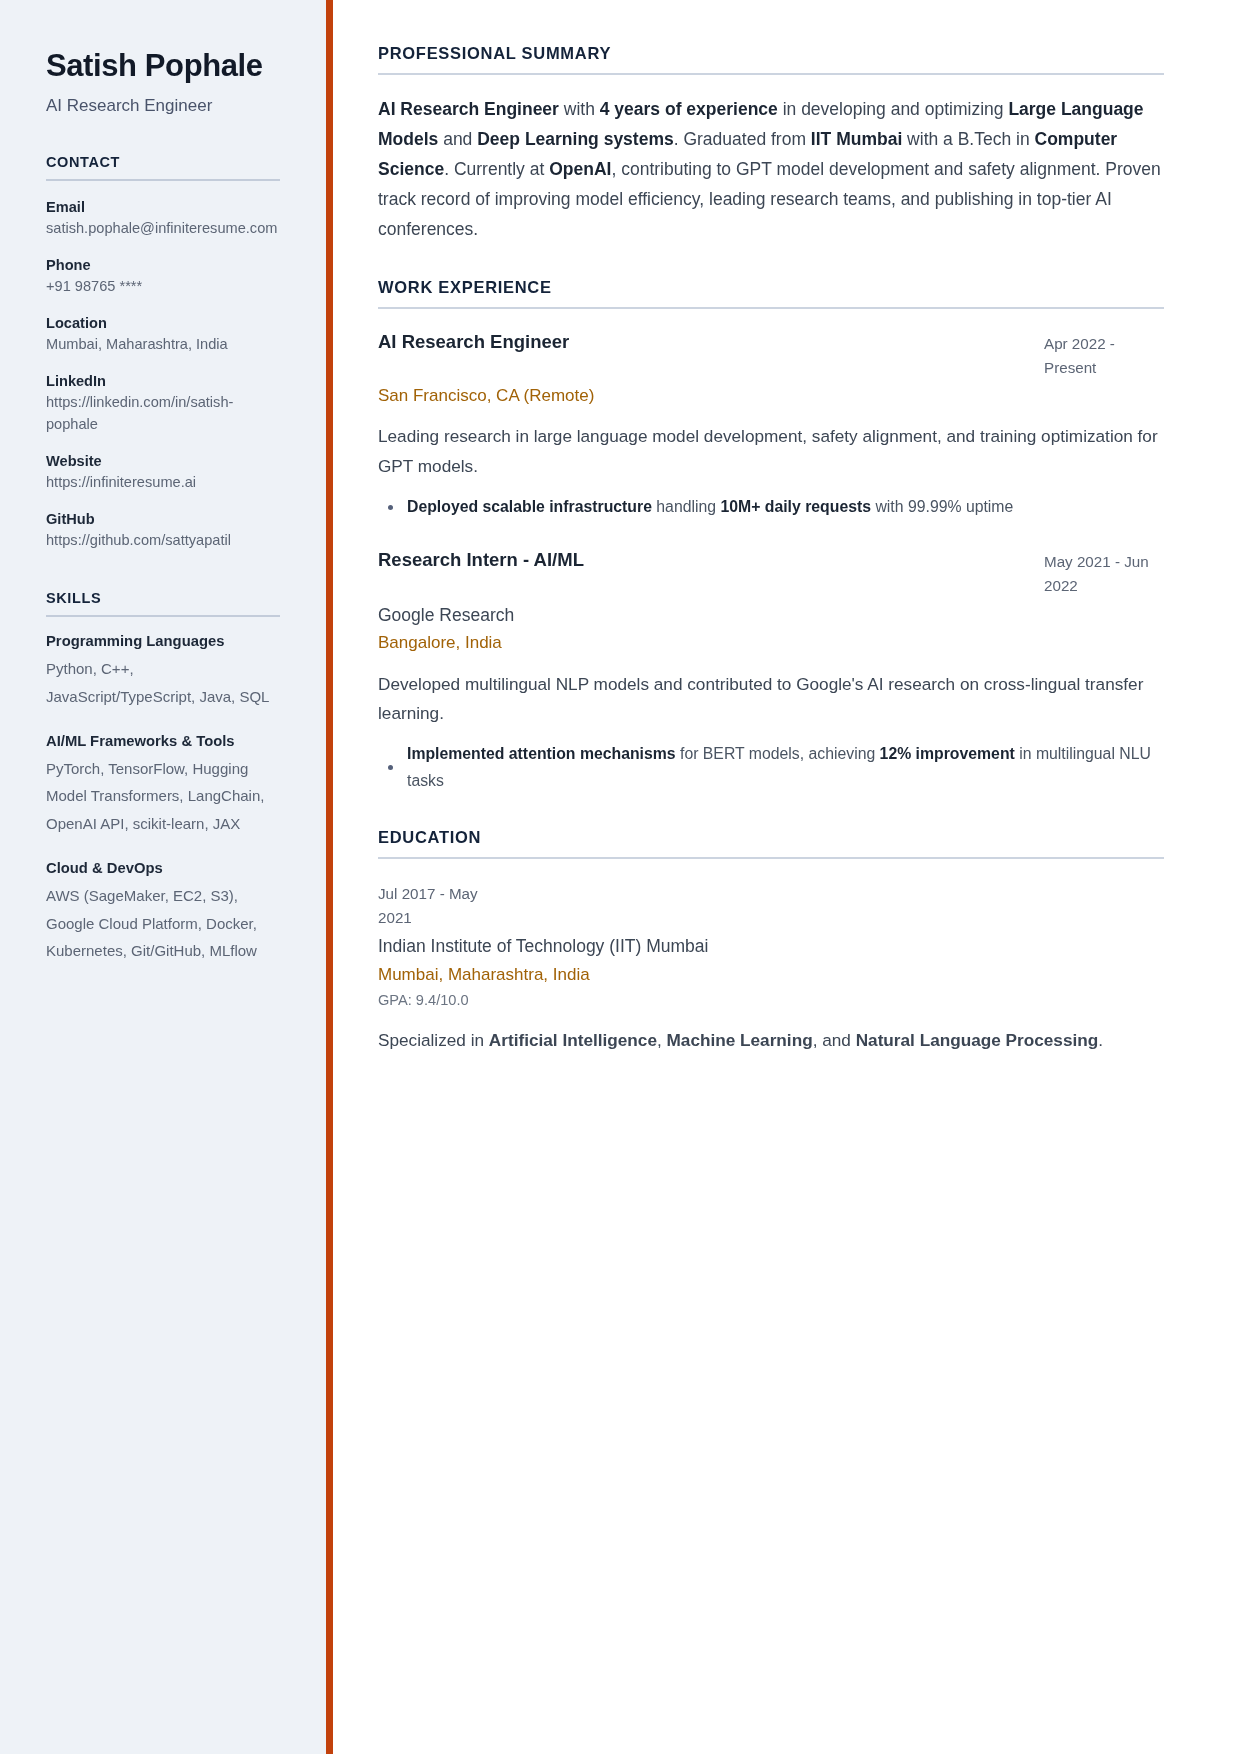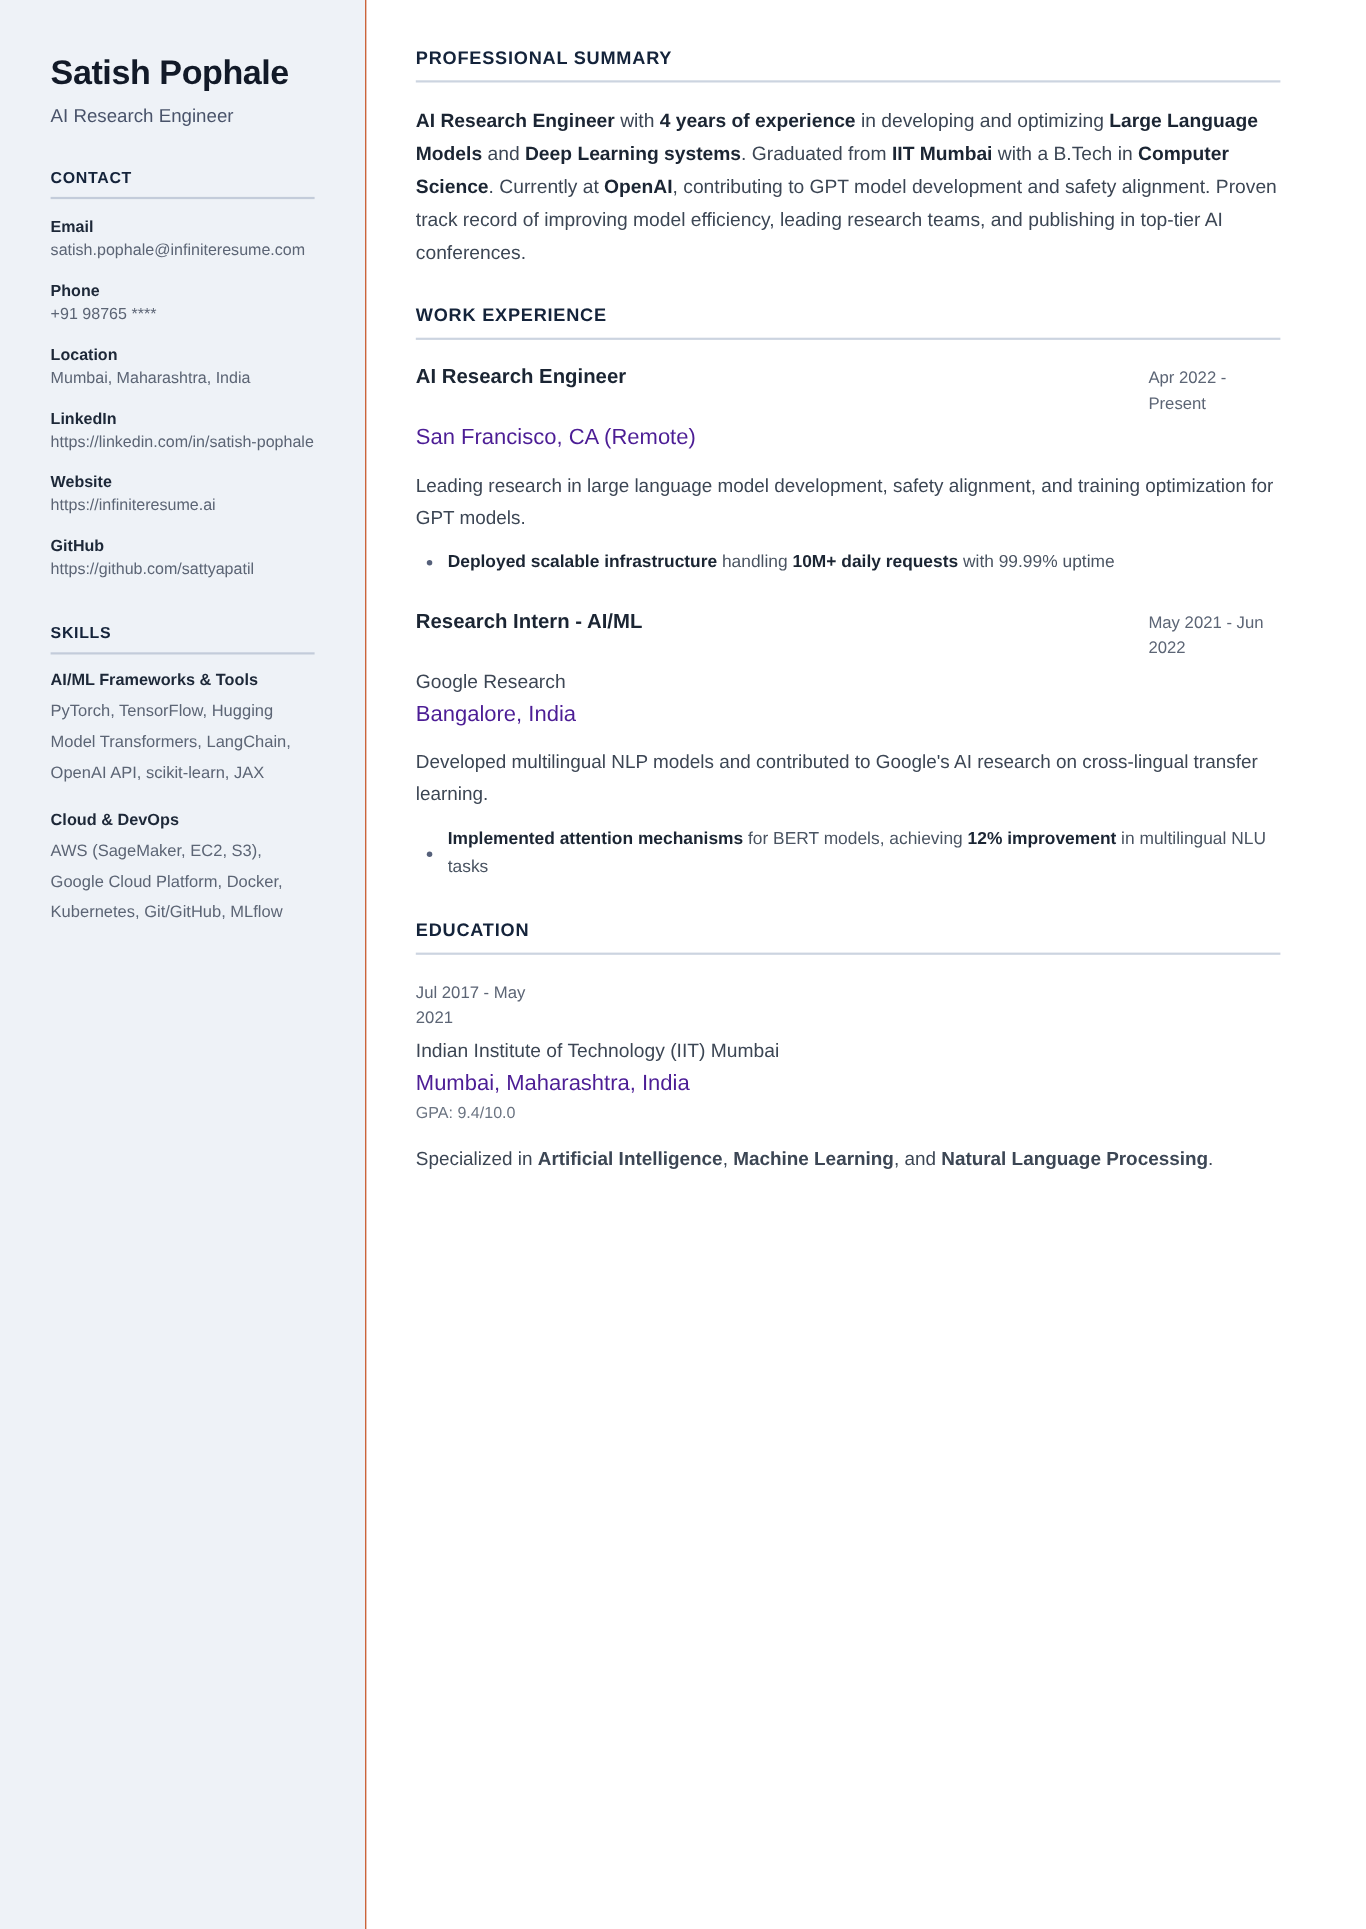--- a/index.html
+++ b/index.html
@@ -21,21 +21,21 @@
     width: 1242px;
     min-height: 1754px;
     background: #ffffff;
   }
 
   
   .sidebar {
     width: 333px;
     flex: 0 0 333px;
     background: #eef2f7;
-    border-right: 1px solid #c2410c;
+    border-right: 7px solid #c2410c;
     padding: 48px 46px 40px 46px;
   }
 
   .name {
     font-size: 31px;
     font-weight: 700;
     letter-spacing: -0.4px;
     color: #121a28;
     line-height: 1.15;
   }
@@ -157,22 +157,22 @@
   }
 
   .entry-org {
     font-size: 17.5px;
     color: #3c4654;
     margin-top: 5px;
     line-height: 1.4;
   }
 
   .entry-loc {
-    font-size: 20px;
-    color: #4c1d95;
+    font-size: 17px;
+    color: #a16207;
     margin-top: 4px;
     line-height: 1.4;
   }
 
   .entry-desc {
     font-size: 17.2px;
     line-height: 1.7;
     color: #3c4654;
     margin-top: 15px;
   }
@@ -246,20 +246,24 @@
           <div class="contact-value">https://github.com/sattyapatil</div>
         </div>
       </div>
     </section>
 
     <section class="side-section">
       <div class="side-section-title">SKILLS</div>
       <div class="rule"></div>
       <div>
         <div class="skill-group">
+          <div class="skill-name">Programming Languages</div>
+          <div class="skill-list">Python, C++, JavaScript/TypeScript, Java, SQL</div>
+        </div>
+        <div class="skill-group">
           <div class="skill-name">AI/ML Frameworks &amp; Tools</div>
           <div class="skill-list">PyTorch, TensorFlow, Hugging Model Transformers, LangChain, OpenAI API, scikit-learn, JAX</div>
         </div>
         <div class="skill-group">
           <div class="skill-name">Cloud &amp; DevOps</div>
           <div class="skill-list">AWS (SageMaker, EC2, S3), Google Cloud Platform, Docker, Kubernetes, Git/GitHub, MLflow</div>
         </div>
       </div>
     </section>
 

